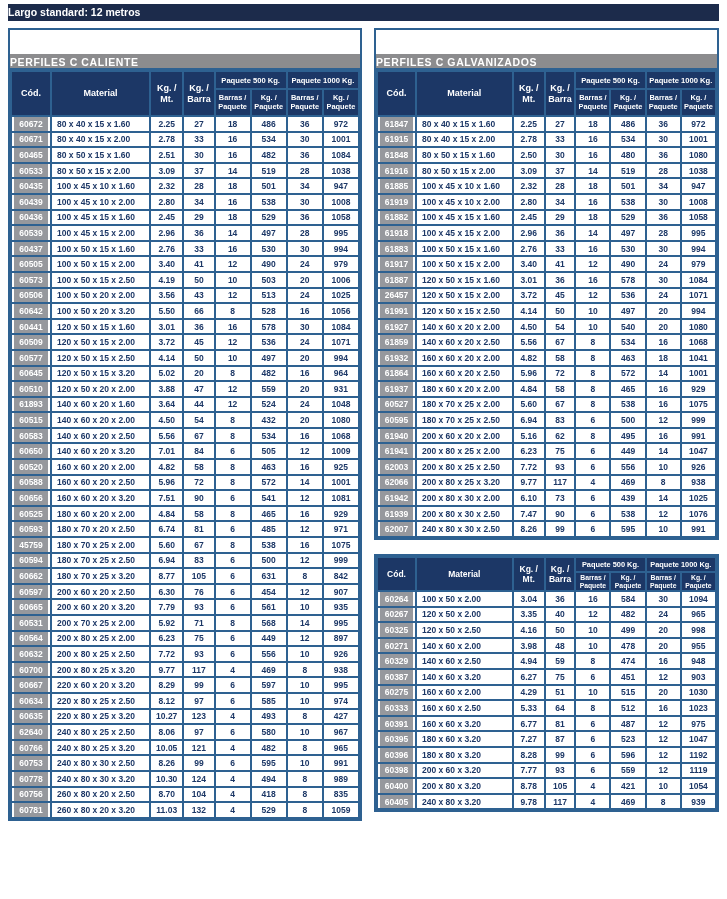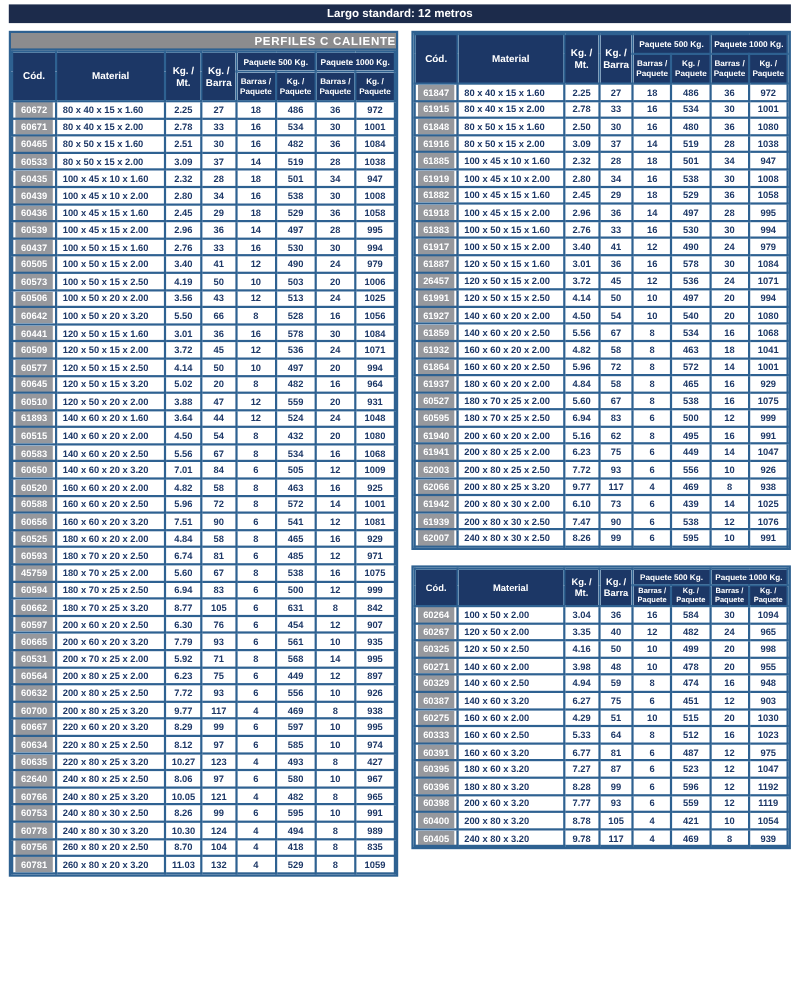--- a/index.html
+++ b/index.html
@@ -5,30 +5,31 @@
   * { margin:0; padding:0; box-sizing:border-box; }
   html,body { background:#ffffff; }
   body {
     width:727px; height:899px; position:relative;
     font-family:"Liberation Sans", sans-serif;
     color:#1c3766;
   }
   .banner {
     position:absolute; left:8px; right:8px; top:4px; height:17px;
     background:#1c2b4b; color:#fff;
-    font-weight:bold; font-size:10.5px; line-height:17px; text-align:center;
+    font-weight:bold; font-size:10.5px; line-height:17px; 
   }
   .col-left  { position:absolute; left:8px;  top:28px; width:354px; }
   .col-right { position:absolute; left:374px; top:28px; width:345px; }
 
   .tbl-wrap { border:2px solid #2e6191; background:#fff; }
   .tbl-title {
     background:#8c8c8e; color:#fff; font-weight:bold; font-size:10.5px;
-    height:16px; line-height:16px; text-align:right; letter-spacing:0.6px;
+    height:16px; line-height:16px; text-align:left; letter-spacing:0.6px;
     border-bottom:2px solid #2e6191;
+    margin-top:24px;
   }
   table.grid { width:100%; border-collapse:collapse; table-layout:fixed; }
   .grid th {
     background:#1c3766; color:#fff; border:2px solid #2e6191;
     font-weight:bold; padding:0; overflow:hidden;
   }
   .grid .th-main  { font-size:9px; line-height:1.2; }
   .grid .th-group { font-size:7.6px; height:18px; white-space:nowrap;margin-top:20px; }
   .grid .th-sub   { font-size:7.4px; height:27px; line-height:1.2; }
   .grid td {
@@ -538,20 +539,21 @@
             <td class="num">8</td>
             <td class="num">1059</td>
           </tr>
         </tbody>
     </table>
   </div>
 </div>
 
 <div class="col-right">
   <div class="tbl-wrap">
+    <div class="tbl-title">PERFILES C GALVANIZADOS</div>
     <table class="grid">
       <colgroup>
         <col style="width:11.5%">
           <col style="width:28.5%">
           <col style="width:9.5%">
           <col style="width:9%">
         <col style="width:10.375%">
           <col style="width:10.375%">
           <col style="width:10.375%">
           <col style="width:10.375%">

